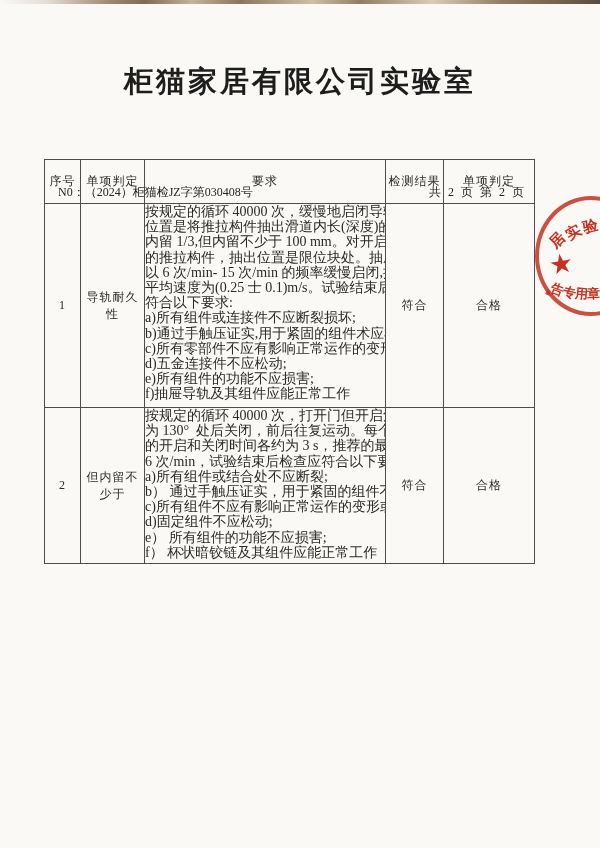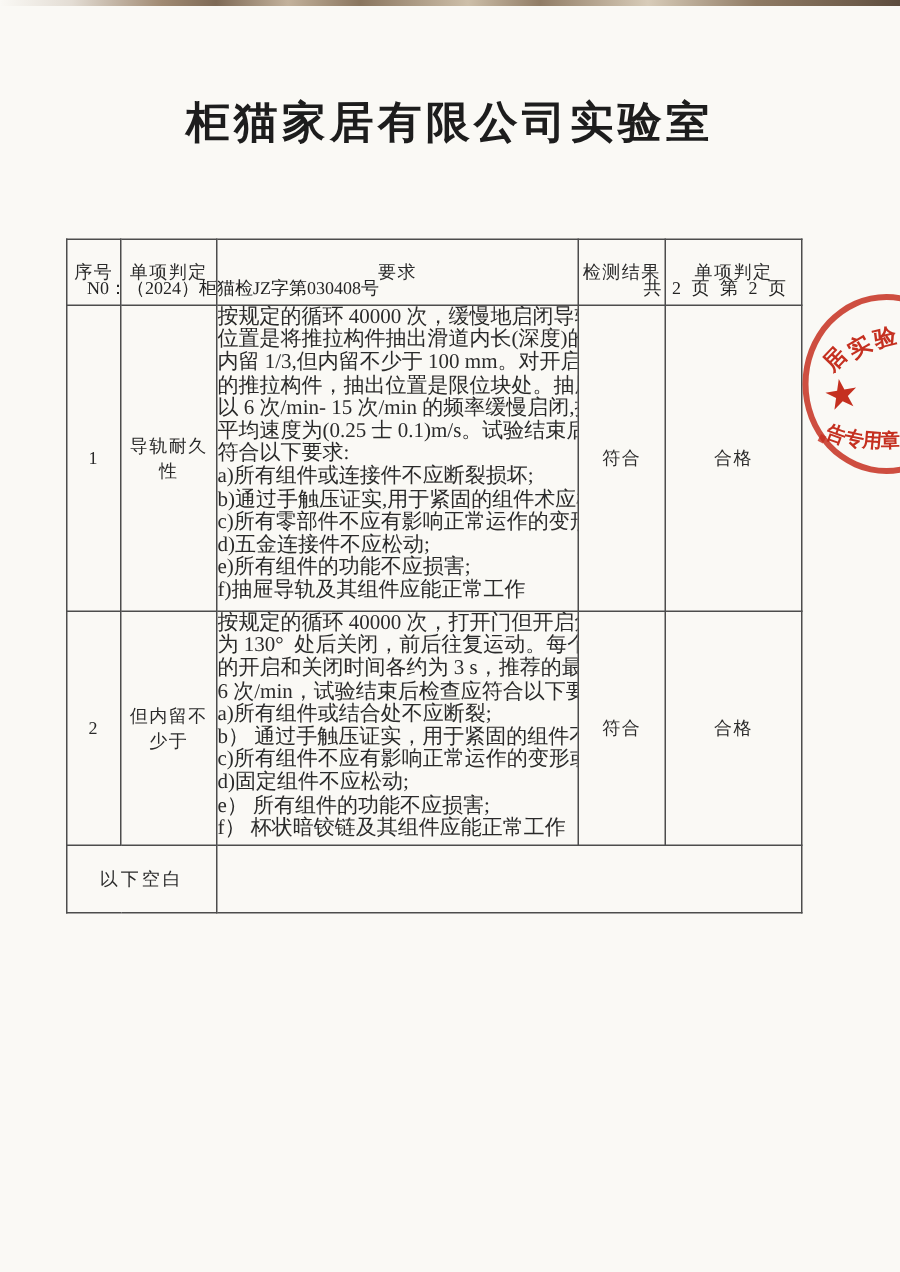--- a/index.html
+++ b/index.html
@@ -157,24 +157,20 @@
 6 次/min，试验结束后检查应符合以下要求:
 a)所有组件或结合处不应断裂;
 b） 通过手触压证实，用于紧固的组件不应松动;
 c)所有组件不应有影响正常运作的变形或磨损;
 d)固定组件不应松动;
 e） 所有组件的功能不应损害;
 f） 杯状暗铰链及其组件应能正常工作</td>
         <td class="center-cell">符合</td>
         <td class="center-cell">合格</td>
       </tr>
-      <tr class="row-blank">
-        <td class="blank-label" colspan="2">以下空白</td>
-        <td colspan="3"></td>
-      </tr>
     </tbody>
   </table>
 
   <div class="stamp">
     <div class="stamp-ring"></div>
     <div class="stamp-star">★</div>
     <span class="sc sc-top sc-t0">居</span>
     <span class="sc sc-top sc-t1">实</span>
     <span class="sc sc-top sc-t2">验</span>
     <span class="sc sc-bot sc-b0">告</span>

